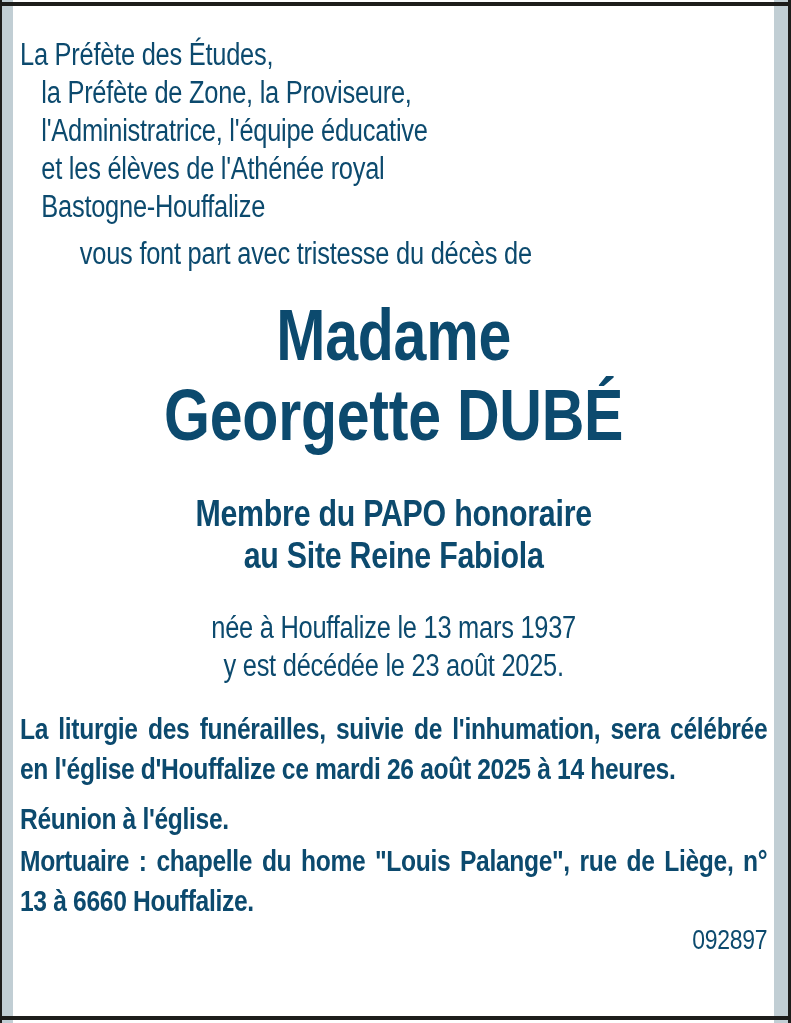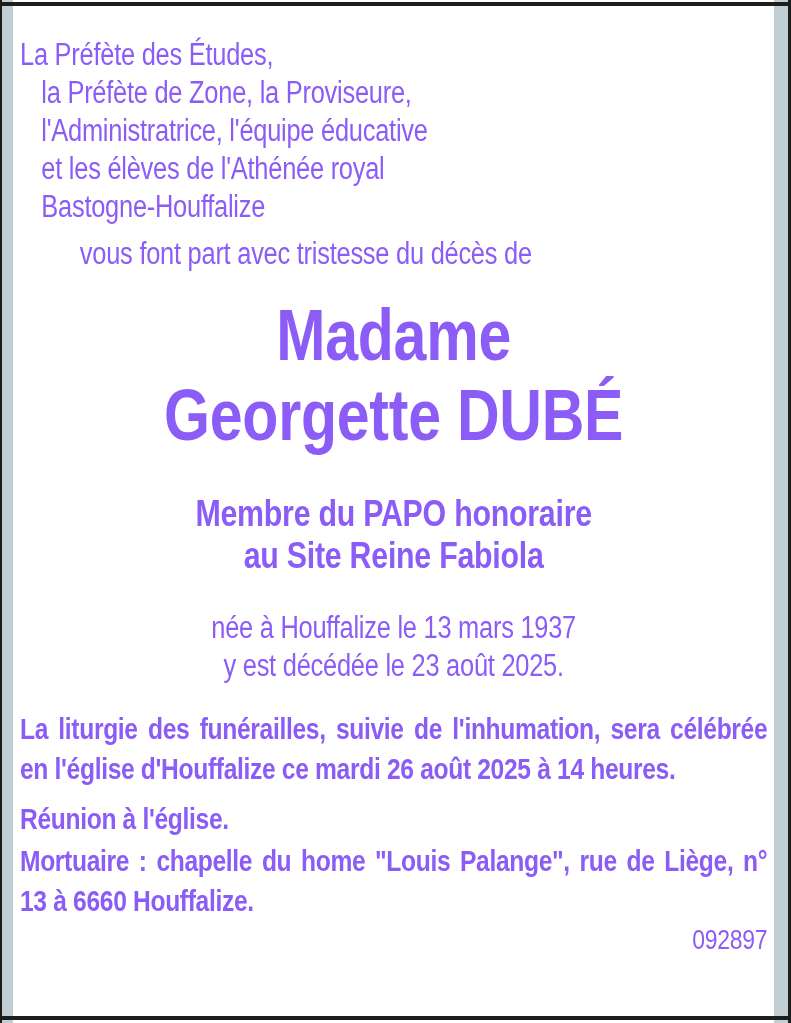--- a/index.html
+++ b/index.html
@@ -7,21 +7,21 @@
     padding: 0;
     background: #ffffff;
   }
   .page {
     position: relative;
     width: 791px;
     height: 1023px;
     background: #ffffff;
     overflow: hidden;
     font-family: "Liberation Sans", "DejaVu Sans", sans-serif;
-    color: #8b5cf6;
+    color: #0c4a6e;
   }
   
   .edge-left-black {
     position: absolute; left: 0; top: 0; width: 2px; height: 100%;
     background: #1d1d1b;
   }
   .gutter-left {
     position: absolute; left: 2px; top: 0; width: 11px; height: 100%;
     background: #c1ced4;
   }

